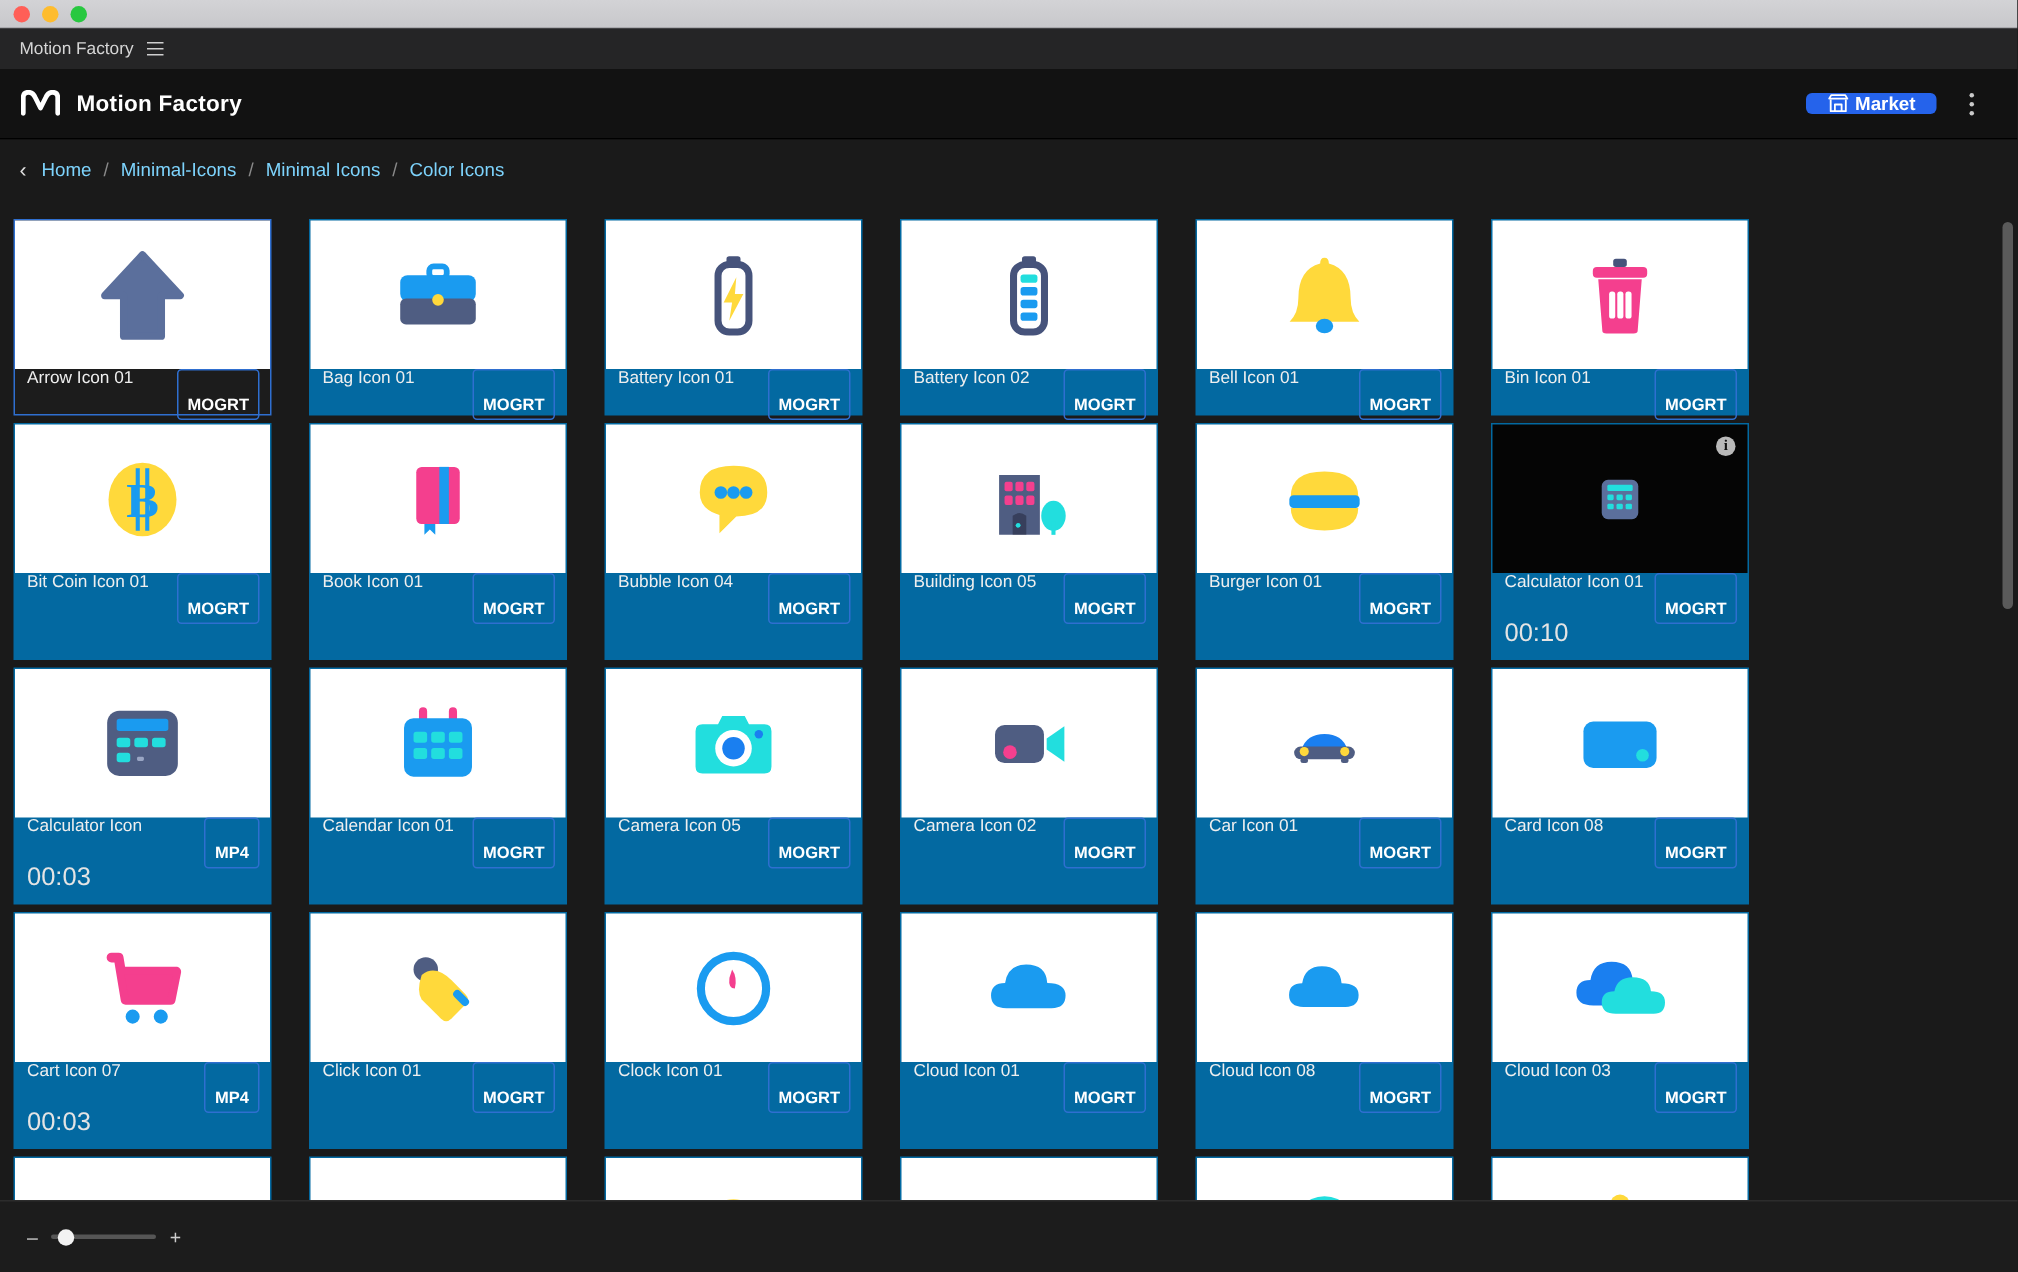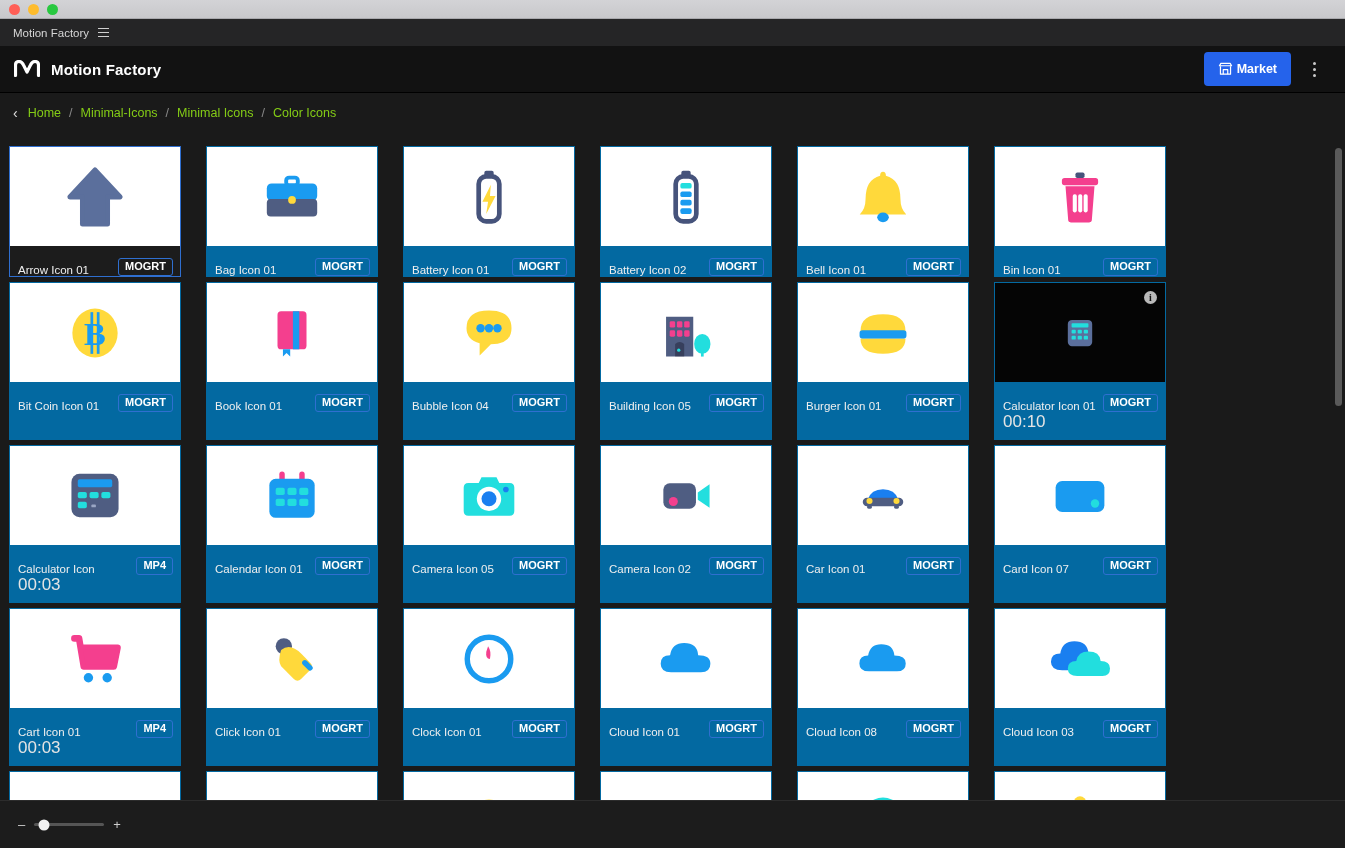--- a/index.html
+++ b/index.html
@@ -36,38 +36,38 @@
   .header {
     height: 47px; background: #121212;
     display: flex; align-items: center; padding: 0 18px 0 14px;
     border-bottom: 1px solid #000;
   }
   .brand { display: flex; align-items: center; gap: 11px; }
   .brand-name { color: #fff; font-size: 15px; font-weight: bold; letter-spacing: .2px; }
   .spacer { flex: 1; }
   .market-btn {
     background: #2563eb; color: #fff; border: none; border-radius: 4px;
-    height: 34px; padding: 0 14px; display: flex; align-items: center; gap: 4px;
+    height: 14px; padding: 0 14px; display: flex; align-items: center; gap: 4px;
     font-size: 12.5px; font-weight: bold; cursor: pointer;
     font-family: "Liberation Sans", sans-serif;
   }
   .kebab {
     width: 26px; height: 30px; margin-left: 10px; cursor: pointer;
     display: flex; flex-direction: column; align-items: center; justify-content: center; gap: 3px;
   }
   .kebab i { width: 3px; height: 3px; border-radius: 50%; background: #c9c9c9; display: block; }
 
   
   .breadcrumb {
     height: 39px; background: #1a1a1a;
     display: flex; align-items: center; gap: 8px;
     padding-left: 13px; color: #e8e8e8; font-size: 12.5px;
   }
   .back-chevron { color: #e0e0e0; font-size: 14px; cursor: pointer; margin-right: 2px; line-height: 1; }
-  .crumb { cursor: pointer; color: #84cc16; }
+  .crumb { cursor: pointer; color: #7dd3fc; }
   .crumb-sep { color: #8a8a8a; }
 
   
   .grid-wrap {
     position: absolute; top: 132px; left: 0; right: 0; bottom: 48px;
     overflow: hidden; background: #1a1a1a;
   }
   .grid {
     display: grid; grid-template-columns: repeat(6, 172px);
     gap: 5px 25px; padding: 14px 0 0 9px;
@@ -76,27 +76,27 @@
     width: 172px; background: #0369a1; border: 1px solid transparent;
     position: relative; cursor: pointer;
   }
   .card.selected { border-color: #2f6fd0; background: #1c1c1c; }
   .thumb {
     height: 99px; background: #fff; display: flex;
     align-items: center; justify-content: center; overflow: hidden;
   }
   .card.dark .thumb { background: #050505; }
   .meta {
-    height: 30px; display: flex; align-items: flex-end;
+    height: 30px; display: flex; align-items: flex-start;
     padding: 0 7px 0 8px; gap: 6px;
   }
   .title { color: #efefef; font-size: 11.5px; white-space: nowrap; overflow: hidden; flex: 1; }
   .tag {
     border: 1px solid #2f6fd0; color: #fff; font-size: 11px; font-weight: bold;
-    border-radius: 3px; padding: 2px 6px 3px; line-height: 1;
+    border-radius: 3px; padding: 18px 6px 3px; line-height: 1;
   }
   .duration { color: #e4e4e4; font-size: 17px; padding: 0 0 7px 8px; }
   .info-badge {
     position: absolute; top: 8px; right: 8px; width: 13px; height: 13px;
     border-radius: 50%; background: #b9b9b9; color: #111;
     font-size: 10px; font-weight: bold; line-height: 13px; text-align: center;
     font-family: "Liberation Serif", serif; cursor: pointer;
   }
 
   
@@ -477,37 +477,37 @@
       <div class="card">
         <div class="thumb">
           <span>
             <svg viewBox="0 0 64 64" width="60" height="60">
               <rect x="6" y="16" width="52" height="33" rx="7" fill="#1a9bf0"></rect>
               <circle cx="48" cy="40" r="4.5" fill="#22dede"></circle>
             </svg>
           </span>
         </div>
         <div class="meta">
-          <span class="title">Card Icon 07</span>
+          <span class="title">Card Icon 08</span>
           <span class="tag">MOGRT</span>
         </div>
       </div>
       <div class="card">
         <div class="thumb">
           <span>
             <svg viewBox="0 0 64 64" width="60" height="60">
               <path d="M10 10 L15 10 L20 40 L52 40 L56 20 L18 20" fill="none" stroke="#f43f8e" stroke-width="7" stroke-linecap="round" stroke-linejoin="round"></path>
               <path d="M19 22 L54 22 L50 38 L22 38 Z" fill="#f43f8e"></path>
               <circle cx="25" cy="52" r="5" fill="#1a9bf0"></circle>
               <circle cx="45" cy="52" r="5" fill="#1a9bf0"></circle>
             </svg>
           </span>
         </div>
         <div class="meta">
-          <span class="title">Cart Icon 01</span>
+          <span class="title">Cart Icon 07</span>
           <span class="tag">MP4</span>
         </div>
         <div class="duration">00:03</div>
       </div>
       <div class="card">
         <div class="thumb">
           <span>
             <svg viewBox="0 0 64 64" width="58" height="58">
               <circle cx="23" cy="18" r="9" fill="#4f5d82"></circle>
               <path d="M20 22 Q30 14 42 26 L52 36 Q56 40 52 44 L42 54 Q38 58 34 54 L20 40 Q16 34 20 22 Z" fill="#ffd93b"></path>

